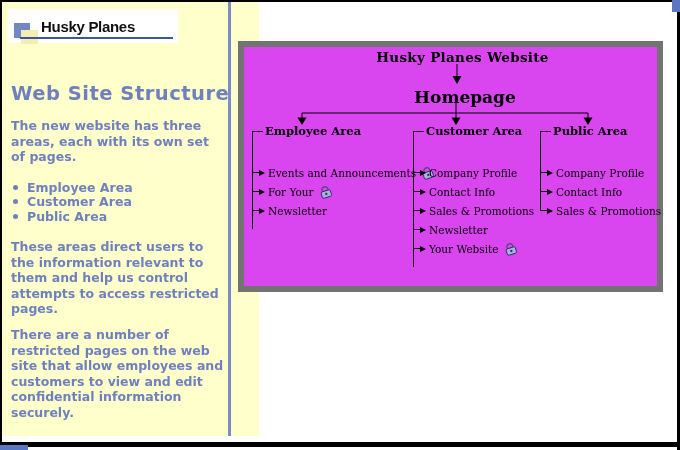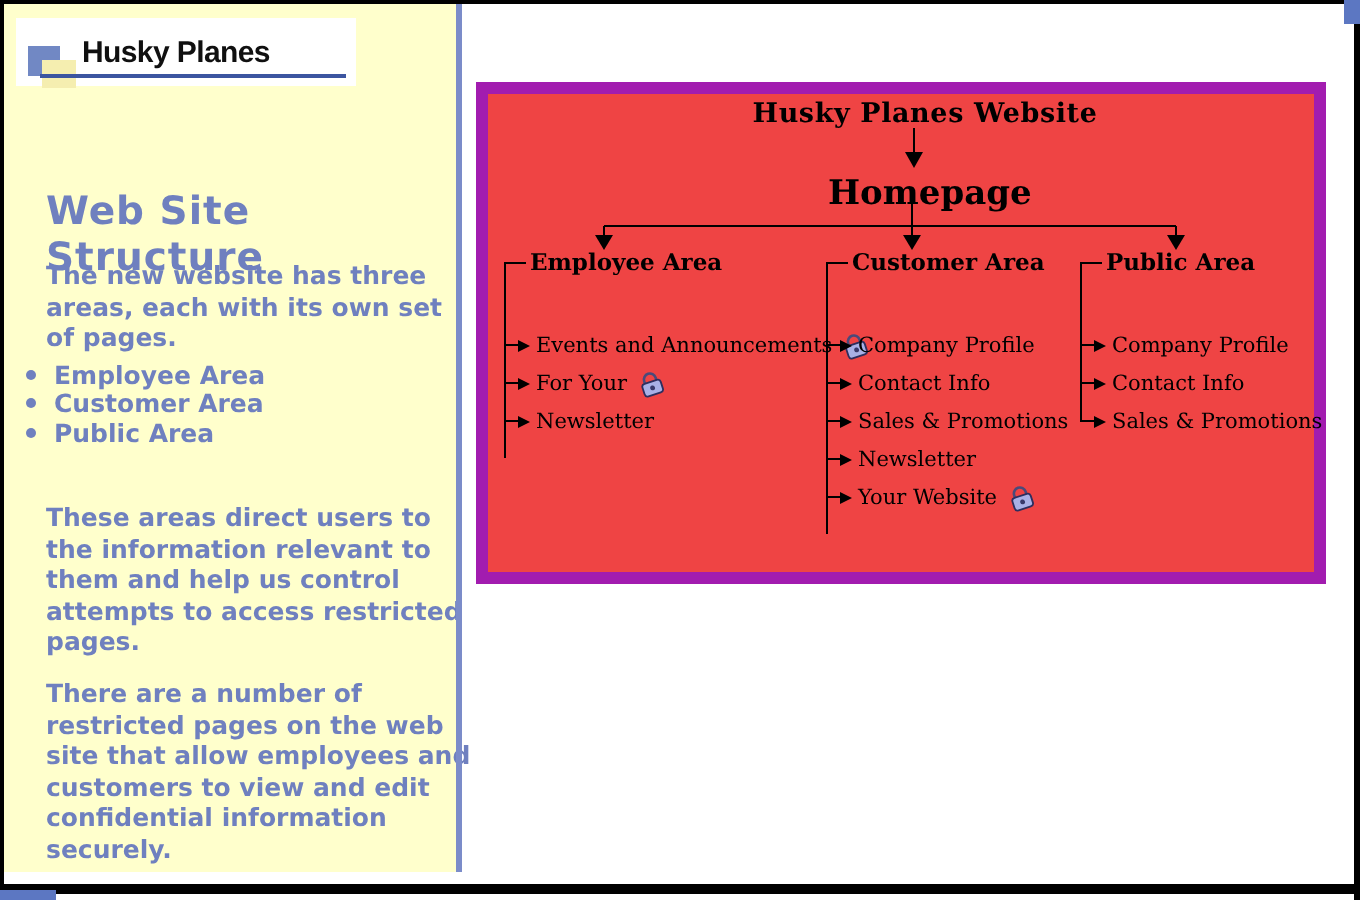--- a/index.html
+++ b/index.html
@@ -6,40 +6,40 @@
   .page{position:relative;width:680px;height:450px;background:#ffffff;overflow:hidden;
         font-family:"DejaVu Sans",sans-serif;}
   
   .b-top{position:absolute;left:0;top:0;right:0;height:2px;background:#000;}
   .b-left{position:absolute;left:0;top:0;bottom:0;width:2px;background:#000;}
   .b-right{position:absolute;right:0;top:0;bottom:0;width:3px;background:#000;}
   .b-bottom{position:absolute;left:0;right:0;bottom:3px;height:5px;background:#000;}
   .accent-tr{position:absolute;right:0;top:0;width:8px;height:12px;background:#5c77c2;}
   .accent-bl{position:absolute;left:0;bottom:0;width:28px;height:5px;background:#5c77c2;}
   
-  .sidebar{position:absolute;left:2px;top:2px;width:226px;height:434px;background:#ffffcc;}
+  .sidebar{position:absolute;left:2px;top:2px;width:226px;height:434px;background:#ffffcc;padding-left:31px;}
   .separator{position:absolute;left:228px;top:2px;width:3px;height:434px;background:#7b8cc9;}
   .logo-box{position:absolute;left:6px;top:7px;width:170px;height:34px;background:#ffffff;}
   .logo-sq-blue{position:absolute;left:6px;top:14px;width:16px;height:15px;background:#7188c4;}
   .logo-sq-yellow{position:absolute;left:13px;top:21px;width:17px;height:14px;background:#f5eeb0;}
   .logo-text{position:absolute;left:33px;top:9px;font-family:"Liberation Sans",sans-serif;
              font-weight:bold;font-size:15px;letter-spacing:-0.3px;color:#101010;}
   .logo-underline{position:absolute;left:12px;top:28px;width:153px;height:2px;background:#3c55a0;}
-  .sb-heading{position:absolute;left:9px;top:80px;margin:12px;font-size:19.5px;font-weight:bold;
+  .sb-heading{position:absolute;left:9px;top:80px;margin:0;font-size:19.5px;font-weight:bold;
               letter-spacing:0.5px;color:#6f80bf;}
-  .sb-para{position:absolute;left:9px;margin:12px;width:214px;font-size:12.5px;font-weight:bold;
+  .sb-para{position:absolute;left:9px;margin:0;width:214px;font-size:12.5px;font-weight:bold;
            line-height:15.5px;color:#6f80bf;}
   .p1{top:116px;} .p2{top:237px;} .p3{top:325px;}
   .sb-list{position:absolute;left:11px;top:178px;margin:0;padding:0;list-style:none;}
   .sb-list li{display:flex;align-items:center;height:14.5px;}
   .dot{width:5px;height:5px;border-radius:50%;background:#6f80bf;flex:0 0 auto;}
   .sb-list .bl{margin-left:9px;font-size:12.5px;font-weight:bold;color:#6f80bf;}
   
   .panel{position:absolute;left:238px;top:41px;width:425px;height:251px;box-sizing:border-box;
-         border:6px solid #a21caf;background:#ef4444;font-family:"DejaVu Serif",serif;color:#000;}
+         border:6px solid #737373;background:#d946ef;font-family:"DejaVu Serif",serif;color:#000;}
   .lines{position:absolute;left:0;top:0;width:413px;height:239px;}
   .dg-title{position:absolute;left:12px;top:2px;width:413px;text-align:center;
             font-size:13.5px;font-weight:bold;letter-spacing:0.3px;}
   .dg-root{position:absolute;left:170px;top:40px;width:84px;text-align:center;
            font-size:17px;font-weight:bold;}
   .area-head{position:absolute;display:flex;align-items:center;height:14px;}
   .tick{width:11px;height:1px;background:#000;flex:0 0 auto;}
   .area-label{margin-left:2px;font-size:11.5px;font-weight:bold;white-space:nowrap;}
   .col{position:absolute;}
   .row{display:flex;align-items:center;height:19px;}

